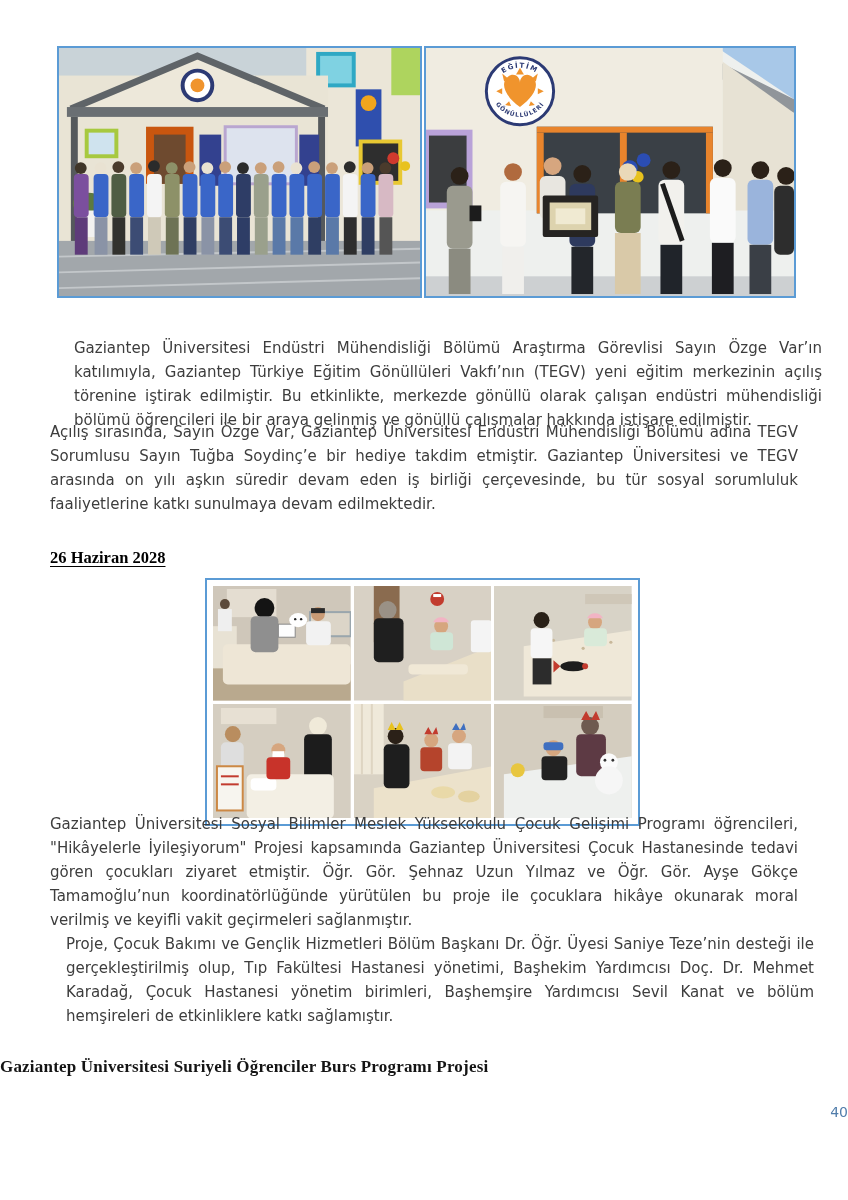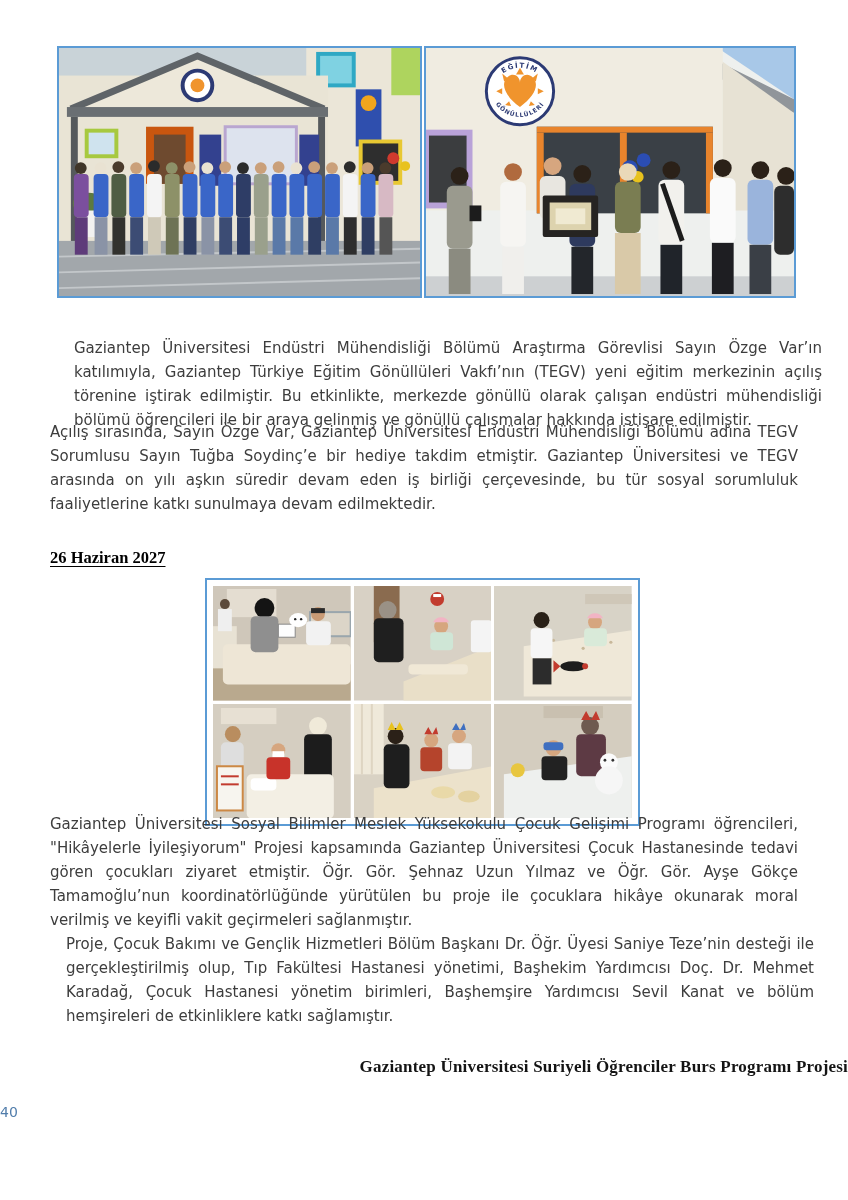--- a/index.html
+++ b/index.html
@@ -26,26 +26,26 @@
   .collage {
     position:absolute; top:578px; left:205px; width:435px; height:248px;
     border:2px solid #5b9bd5; background:#fff; padding:6px;
   }
   .collage-grid {
     display:grid; width:100%; height:100%;
     grid-template-columns:repeat(3,1fr); grid-template-rows:repeat(2,1fr); gap:3px;
   }
   .collage-grid svg { width:100%; height:100%; display:block; }
   .closing-title {
-    position:absolute; top:1057px; left:0; width:100%; text-align:right;
+    position:absolute; top:1057px; left:0; width:100%; text-align:left;
     font-family:"Liberation Serif","DejaVu Serif",serif;
     font-size:17px; font-weight:bold; color:#141414; letter-spacing:.2px;
   }
   .page-number {
-    position:absolute; top:1104px; left:0; width:100%; text-align:left;
+    position:absolute; top:1104px; left:0; width:100%; text-align:right;
     font-size:14px; color:#517dab;
   }
   .arc-text { font-family:"DejaVu Sans",sans-serif; font-weight:bold; fill:#2c3a74; }
 </style>
 </head>
 <body>
 
 <div class="page">
 
   <div class="photo-row">
@@ -214,21 +214,21 @@
             <rect x="131" y="163" width="30" height="16" fill="#f0ead2"></rect>
           </g>
         </g>
       </svg>
     </figure>
   </div>
 
   <p class="body-text p1">Gaziantep Üniversitesi Endüstri Mühendisliği Bölümü Araştırma Görevlisi Sayın Özge Var’ın katılımıyla, Gaziantep Türkiye Eğitim Gönüllüleri Vakfı’nın (TEGV) yeni eğitim merkezinin açılış törenine iştirak edilmiştir. Bu etkinlikte, merkezde gönüllü olarak çalışan endüstri mühendisliği bölümü öğrencileri ile bir araya gelinmiş ve gönüllü çalışmalar hakkında istişare edilmiştir.</p>
   <p class="body-text p2">Açılış sırasında, Sayın Özge Var, Gaziantep Üniversitesi Endüstri Mühendisliği Bölümü adına TEGV Sorumlusu Sayın Tuğba Soydinç’e bir hediye takdim etmiştir. Gaziantep Üniversitesi ve TEGV arasında on yılı aşkın süredir devam eden iş birliği çerçevesinde, bu tür sosyal sorumluluk faaliyetlerine katkı sunulmaya devam edilmektedir.</p>
 
-  <h2 class="date-heading">26 Haziran 2027</h2>
+  <h2 class="date-heading">26 Haziran 2028</h2>
 
   <figure class="collage" aria-label="Six photos of students visiting children in hospital rooms at the children's hospital">
     <div class="collage-grid">
 
       <svg viewBox="0 0 139 114" preserveAspectRatio="none">
         <rect width="139" height="114" fill="#cfc7ba"></rect>
         <rect x="0" y="78" width="139" height="36" fill="#b9a98e"></rect>
         <rect x="14" y="3" width="50" height="28" fill="#e4ddd1"></rect>
         <rect x="98" y="26" width="41" height="24" fill="#dcd5c8" stroke="#9aa6ad" stroke-width="2"></rect>
         <rect x="0" y="40" width="24" height="42" fill="#e8e2d4"></rect>

